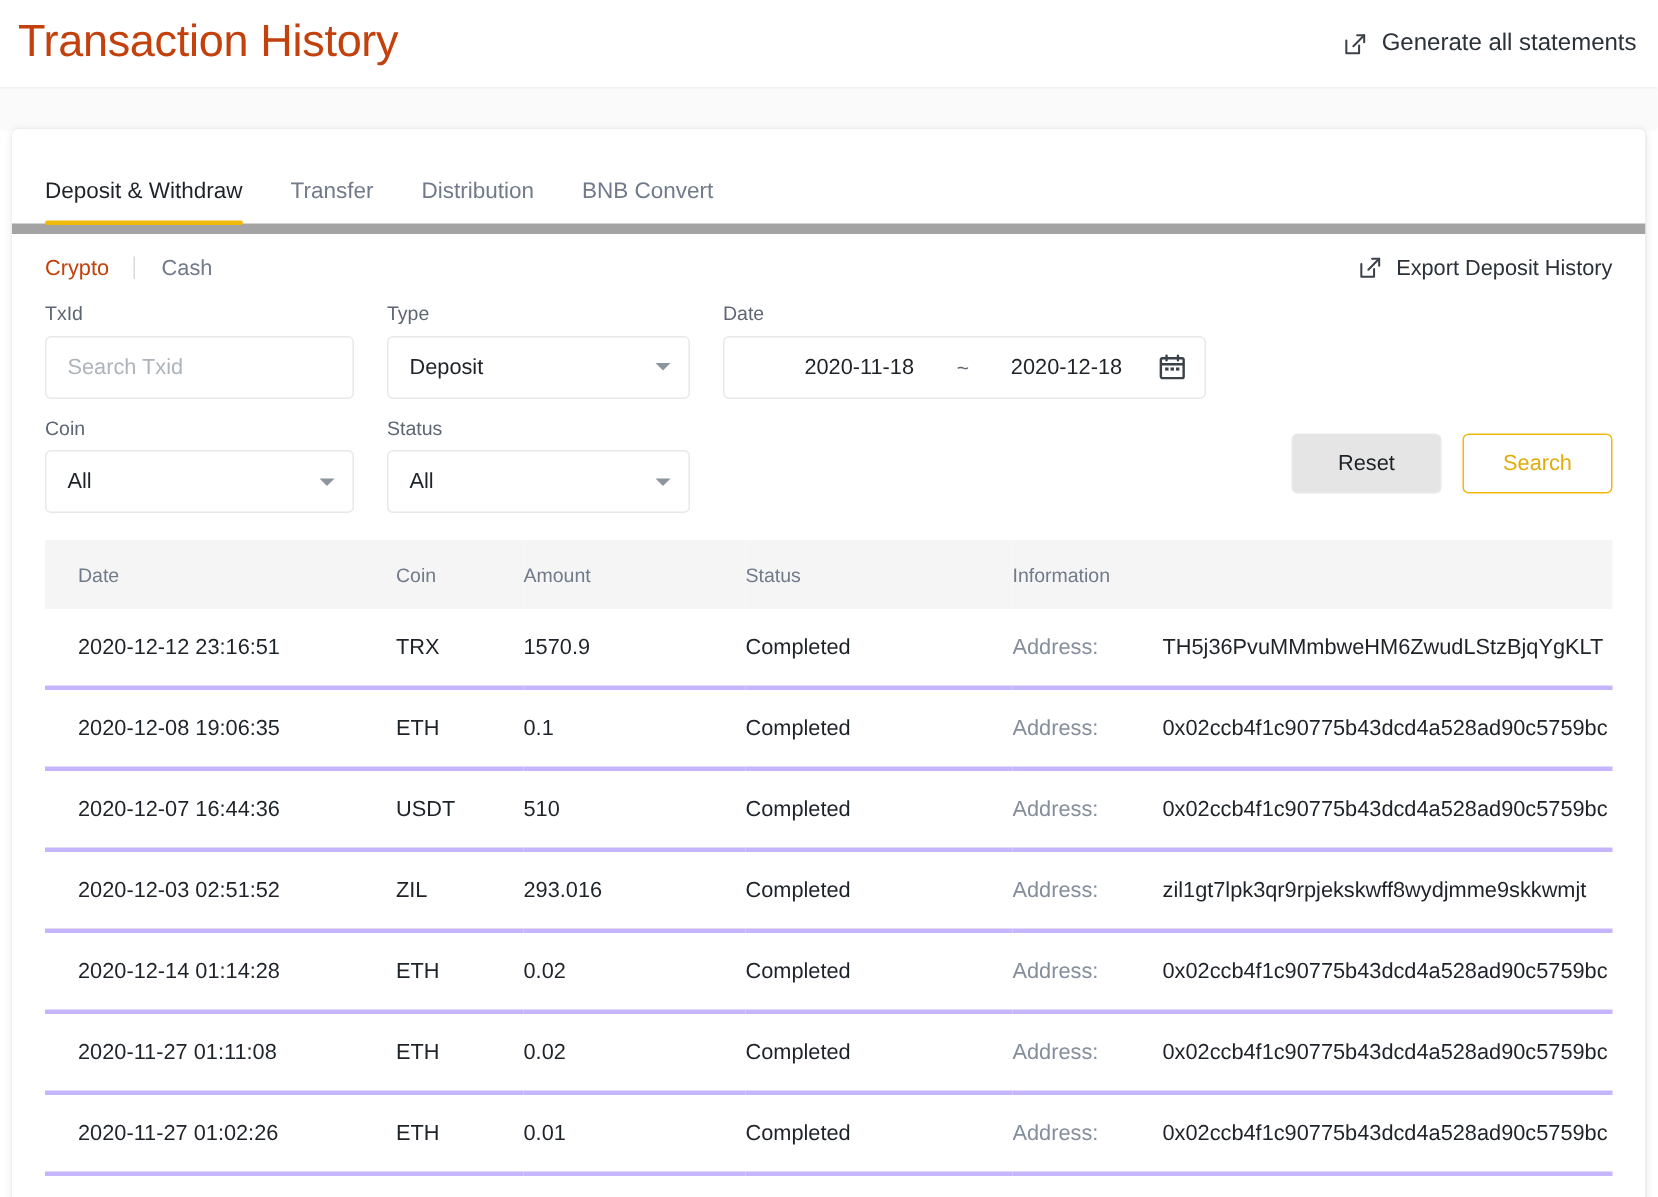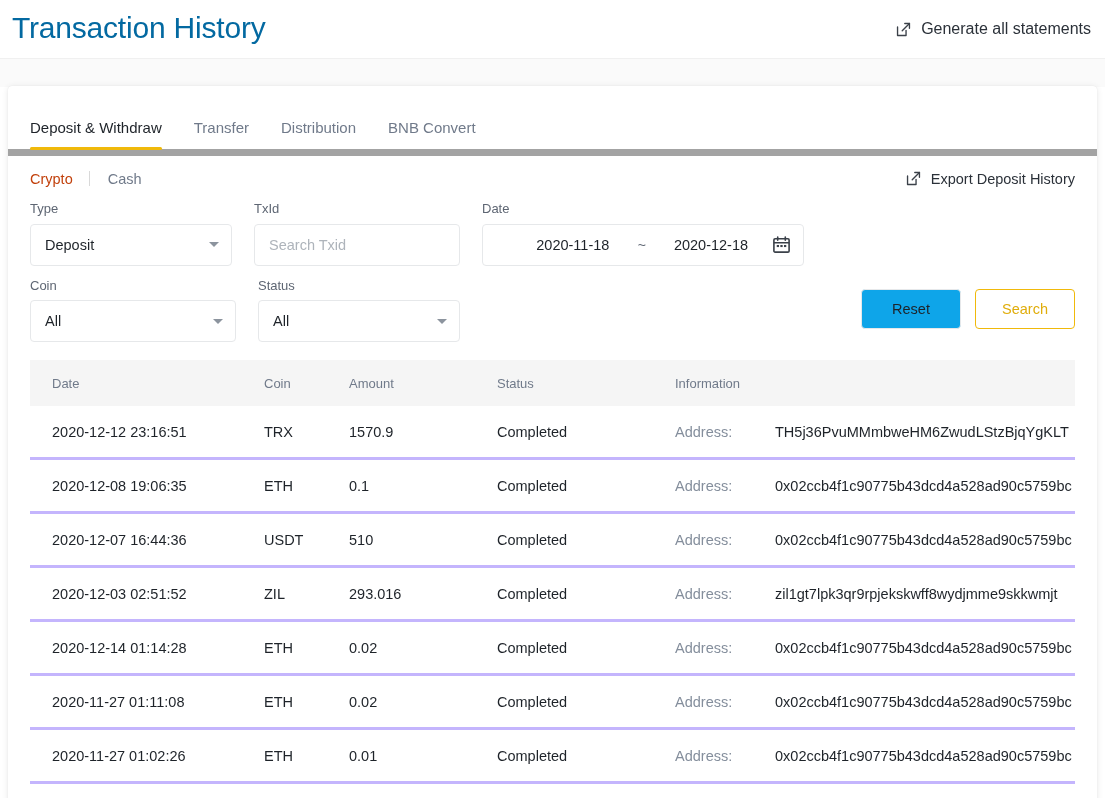--- a/index.html
+++ b/index.html
@@ -24,21 +24,21 @@
     align-items: center;
     justify-content: space-between;
     padding: 0 8px 0 8px;
     box-sizing: border-box;
     position: relative;
   }
   .page-title {
     font-size: 30px;
     font-weight: 400;
     letter-spacing: -0.2px;
-    color: #0369a1;
+    color: #c2410c;
     line-height: 1;
     padding-left: 4px;
     margin-top: -2px;
   }
   .header-action {
     display: flex;
     align-items: center;
     gap: 9px;
     font-size: 16px;
     color: #2b3139;
@@ -206,21 +206,21 @@
     border-radius: 4px;
     display: flex;
     align-items: center;
     justify-content: center;
     font-size: 14.5px;
     cursor: pointer;
     box-sizing: border-box;
   }
   .btn.reset {
     border: 1px solid #e6e8ea;
-    background: #0ea5e9;
+    background: #e5e5e5;
     color: #1e2329;
   }
   .btn.search {
     border: 1px solid #f0b90b;
     background: #fff;
     color: #e0ad0b;
   }
 
   
   .table-wrap {
@@ -316,31 +316,31 @@
       </span>
       <span>Export Deposit History</span>
     </div>
   </div>
 
   <div class="filters">
 
     <div class="filter-row">
 
       <div class="field">
+        <div class="field-label">TxId</div>
+        <div class="ctl input">
+          <span class="ph">Search Txid</span>
+        </div>
+      </div>
+
+      <div class="field">
         <div class="field-label">Type</div>
         <div class="ctl select">
           <span>Deposit</span>
           <span class="caret"></span>
-        </div>
-      </div>
-
-      <div class="field">
-        <div class="field-label">TxId</div>
-        <div class="ctl input">
-          <span class="ph">Search Txid</span>
         </div>
       </div>
 
       <div class="field">
         <div class="field-label">Date</div>
         <div class="ctl daterange">
           <div class="dr-inner">
             <span class="dr-date">2020-11-18</span>
             <span class="dr-sep">~</span>
             <span class="dr-date">2020-12-18</span>

